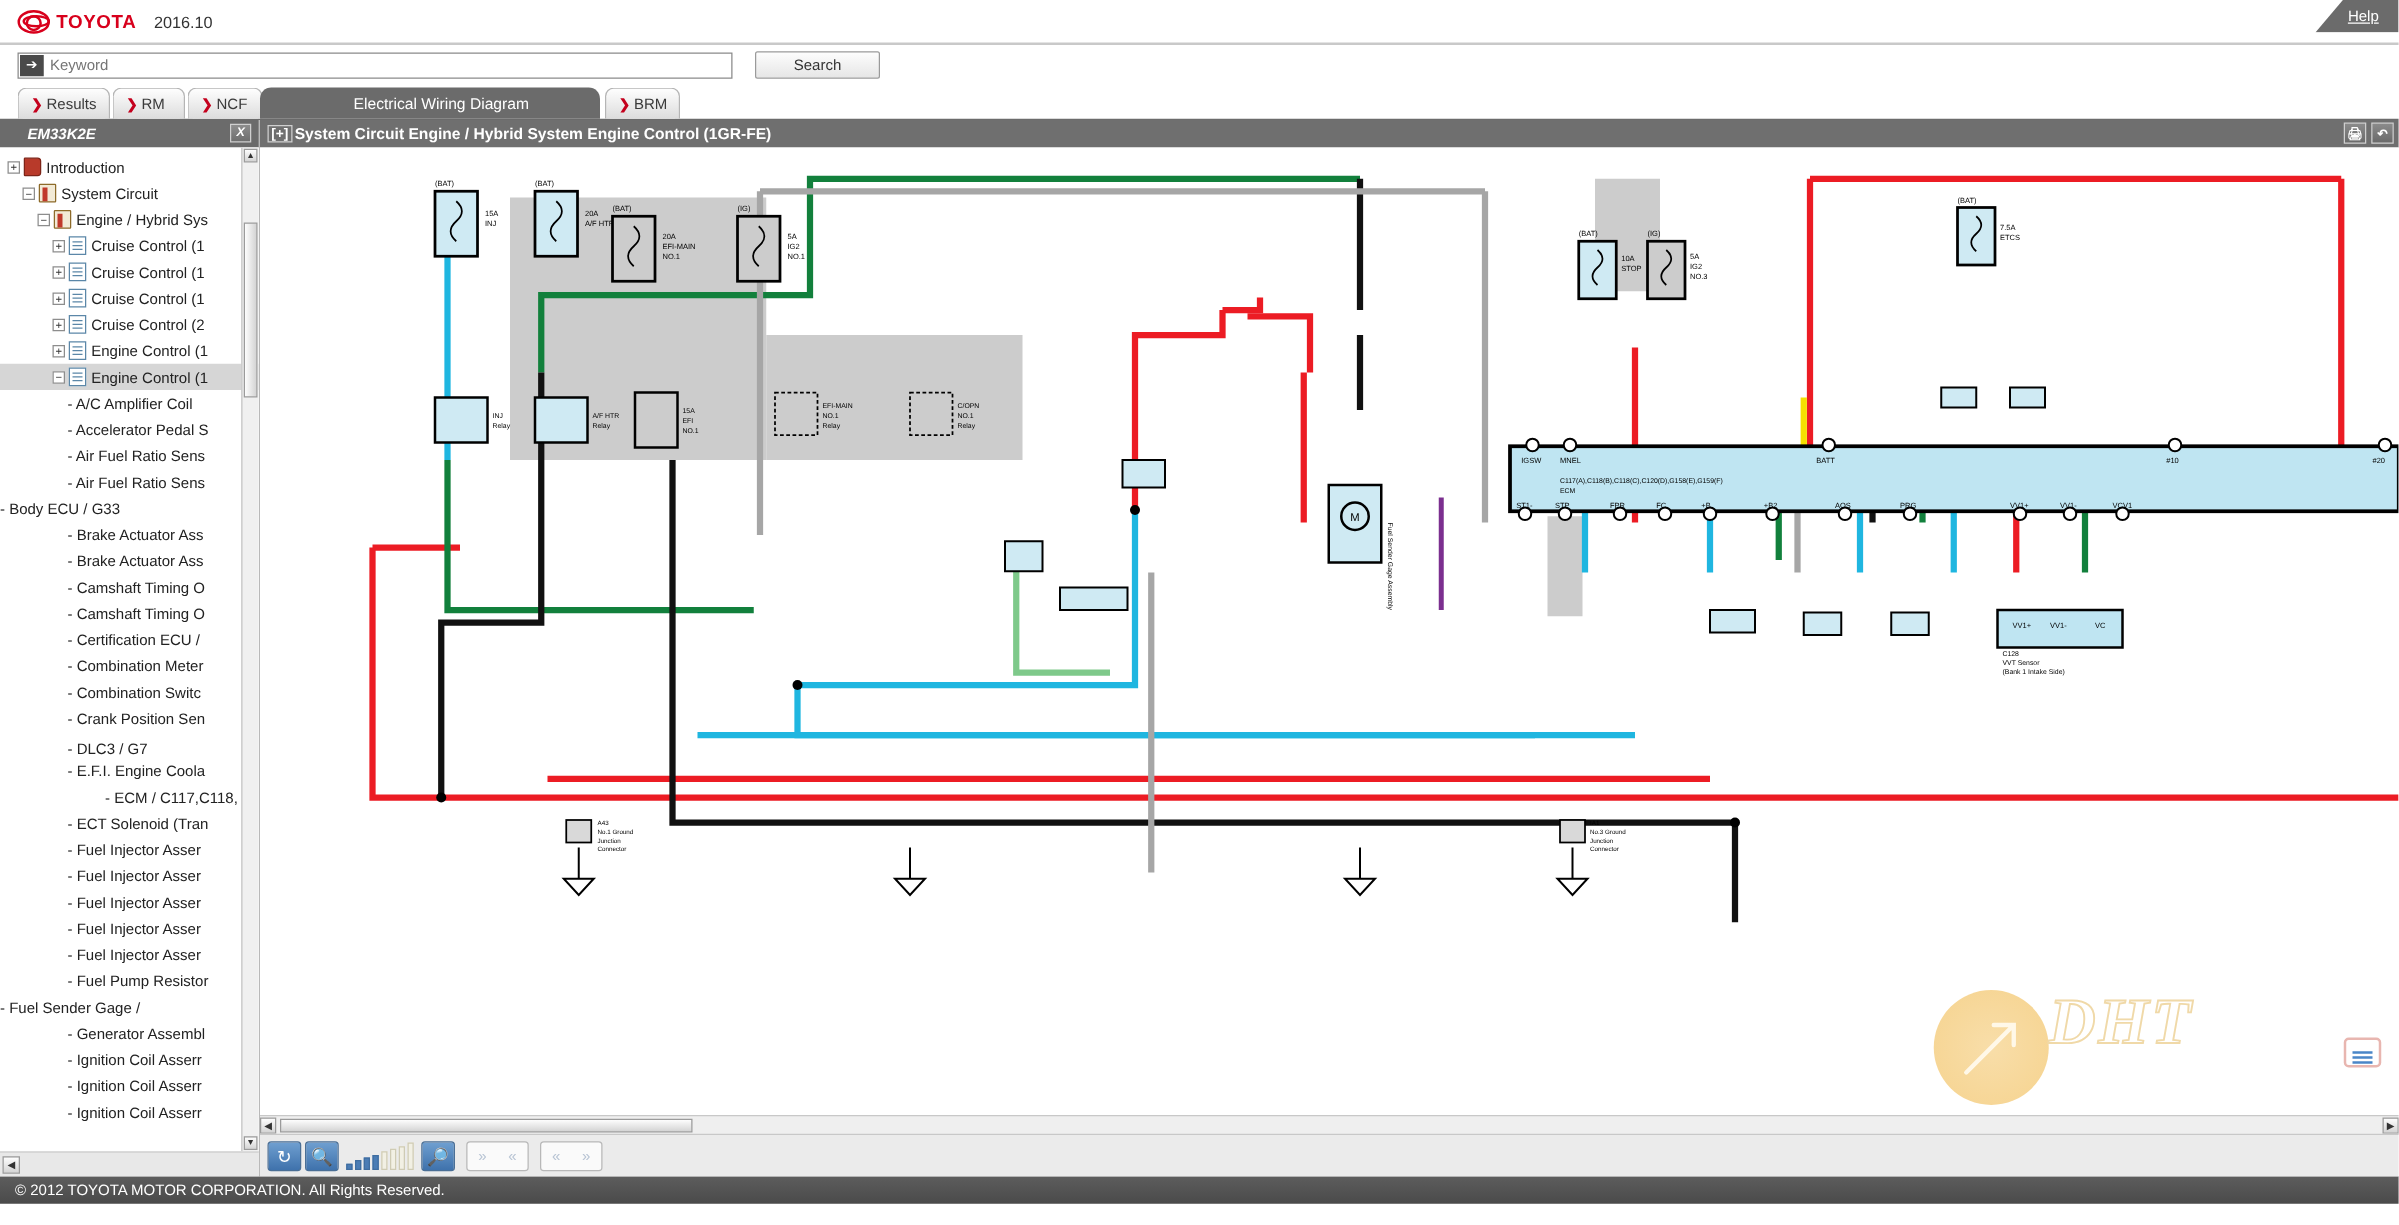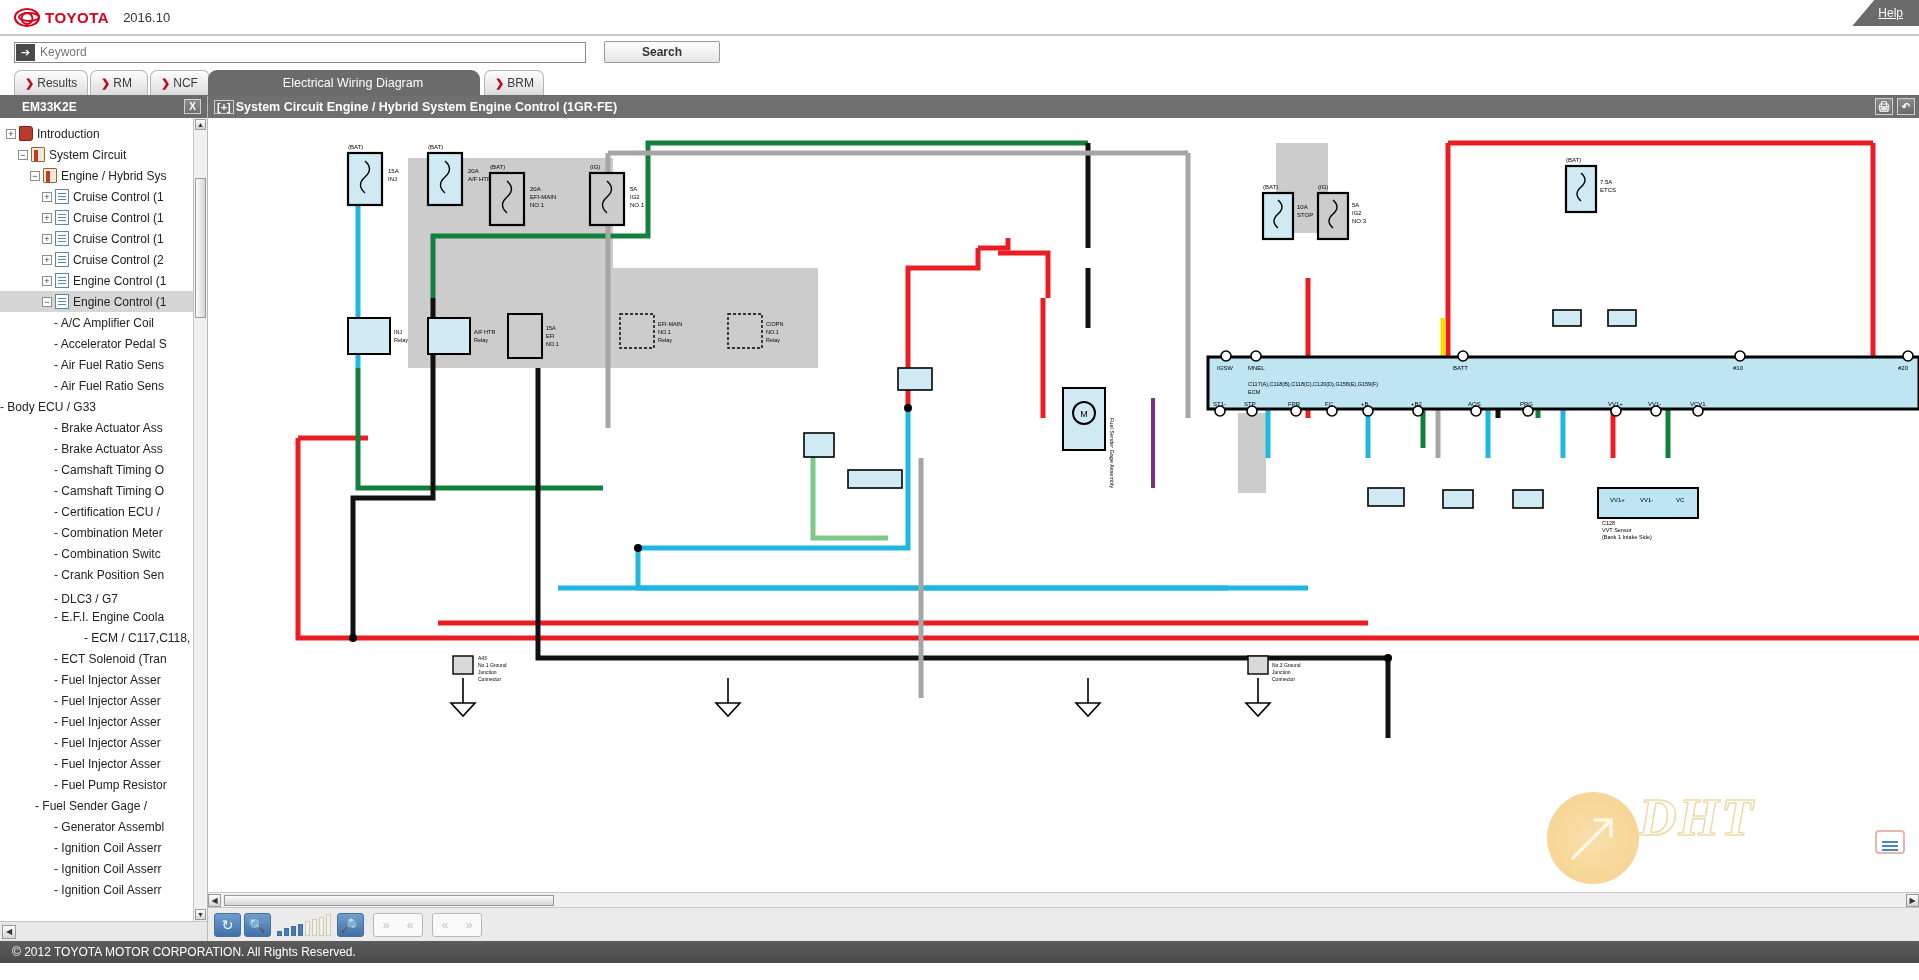--- a/index.html
+++ b/index.html
@@ -83,25 +83,25 @@
   }
   .search-input {
     border: none; outline: none;
     font-size: 12px; color: #888;
     flex: 1; height: 17px;
     font-family: "Liberation Sans", sans-serif;
     background: transparent;
   }
   .search-btn {
     margin-left: 18px;
-    width: 116px; height: 22px;
+    width: 100px; height: 22px;
     background: linear-gradient(#fdfdfd, #e6e6e6);
     border: 1px solid #9a9a9a;
     border-radius: 2px;
-    font-size: 12px; font-weight: bold;
+    font-size: 12px; font-weight: normal;
     color: #333;
     cursor: pointer;
     font-family: "Liberation Sans", sans-serif;
   }
 
   
   .tabrow {
     position: relative;
     height: 25px;
     margin-top: 2px;
@@ -147,20 +147,21 @@
     display: flex; flex-direction: column;
   }
   .sidebar-head {
     height: 22px;
     background: #6b6b6b;
     color: #fff;
     font-size: 12px; font-weight: bold;
     display: flex; align-items: center;
     padding-left: 22px;
     position: relative;
+    font-style: italic;
   }
   .side-close {
     position: absolute; right: 6px; top: 3px;
     width: 17px; height: 15px;
     background: linear-gradient(#8d8d8d,#6f6f6f);
     border: 1px solid #cfcfcf;
     color: #fff; font-size: 10px;
     display: flex; align-items: center; justify-content: center;
     cursor: pointer;
   }
@@ -504,21 +505,21 @@
         </div>
         <div class="tnode" style="padding-left: 54px;">
           <span class="leaf-text">- Fuel Injector Asser</span>
         </div>
         <div class="tnode" style="padding-left: 54px;">
           <span class="leaf-text">- Fuel Injector Asser</span>
         </div>
         <div class="tnode" style="padding-left: 54px;">
           <span class="leaf-text">- Fuel Pump Resistor</span>
         </div>
-        <div class="tnode" style=" margin-left: 35px;">
+        <div class="tnode" style="">
           <span class="leaf-text">- Fuel Sender Gage /</span>
         </div>
         <div class="tnode" style="padding-left: 54px;">
           <span class="leaf-text">- Generator Assembl</span>
         </div>
         <div class="tnode" style="padding-left: 54px;">
           <span class="leaf-text">- Ignition Coil Asserr</span>
         </div>
         <div class="tnode" style="padding-left: 54px;">
           <span class="leaf-text">- Ignition Coil Asserr</span>

